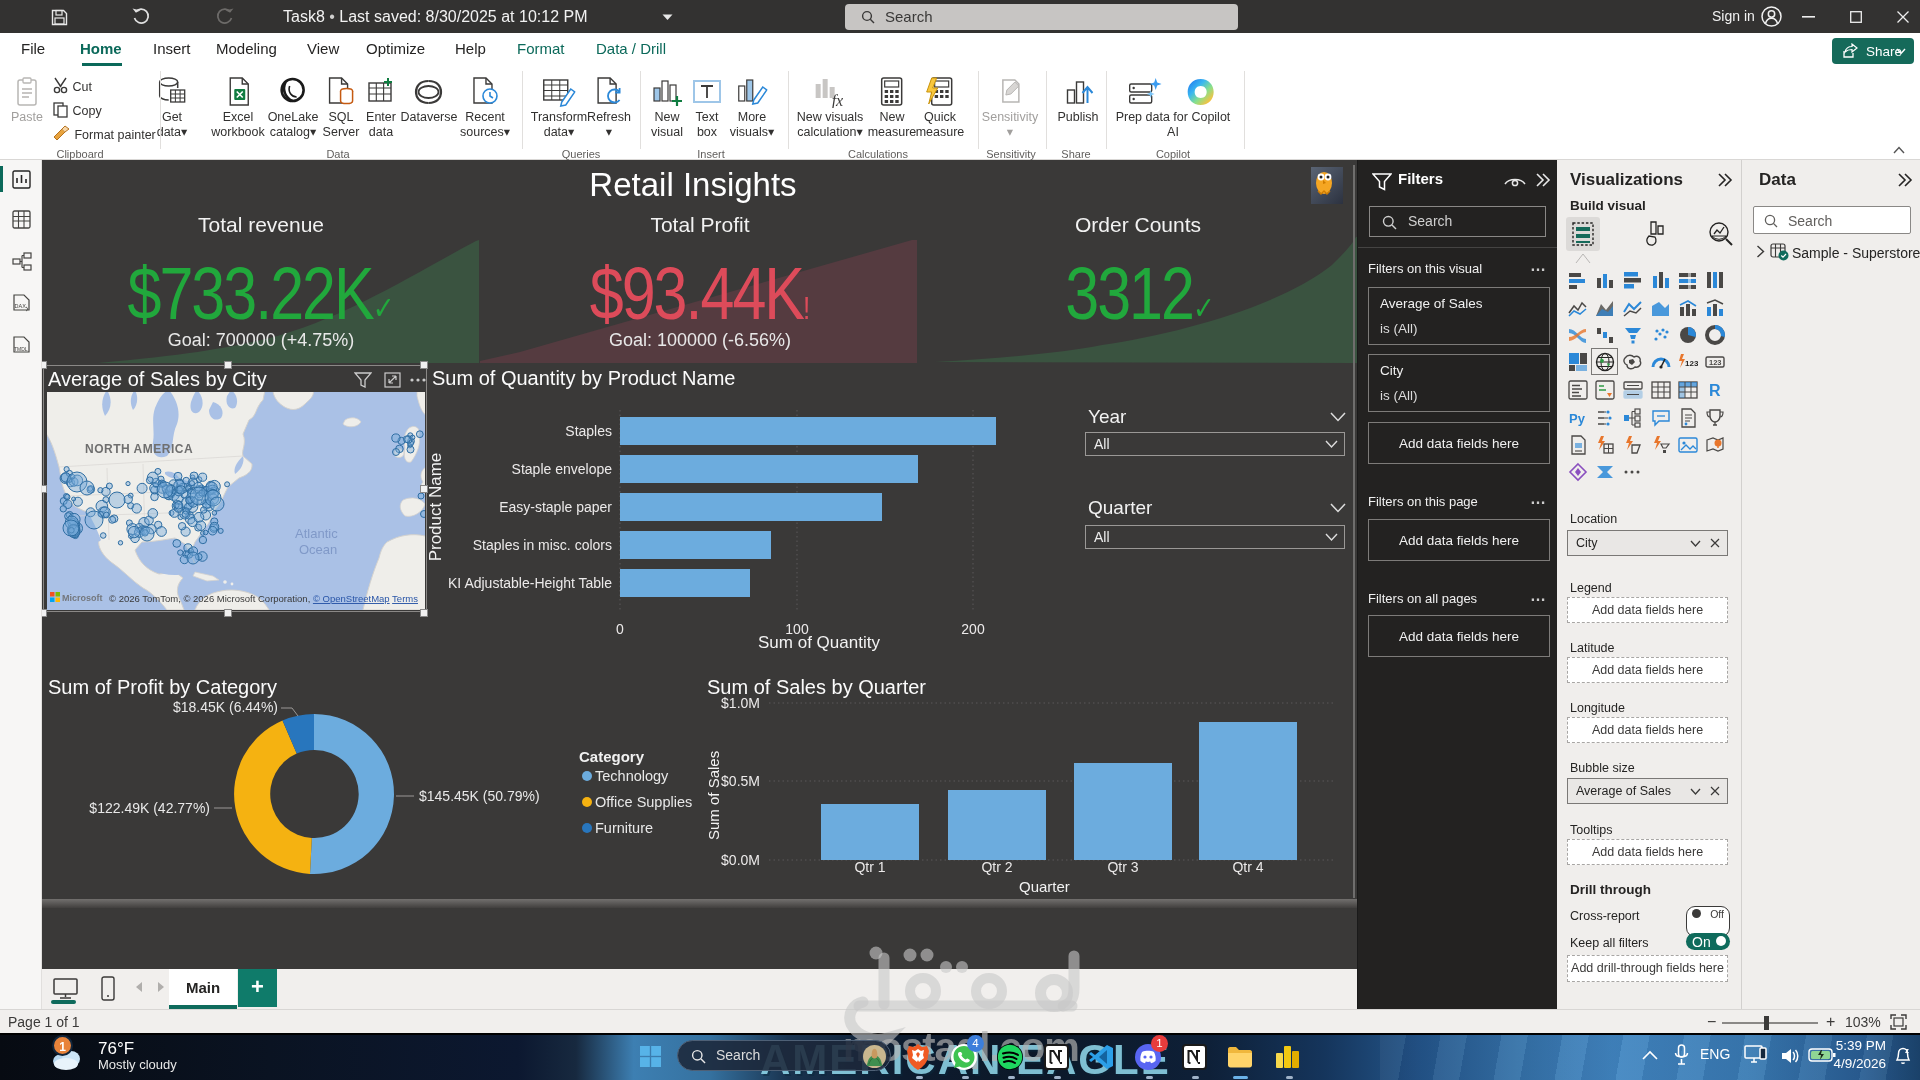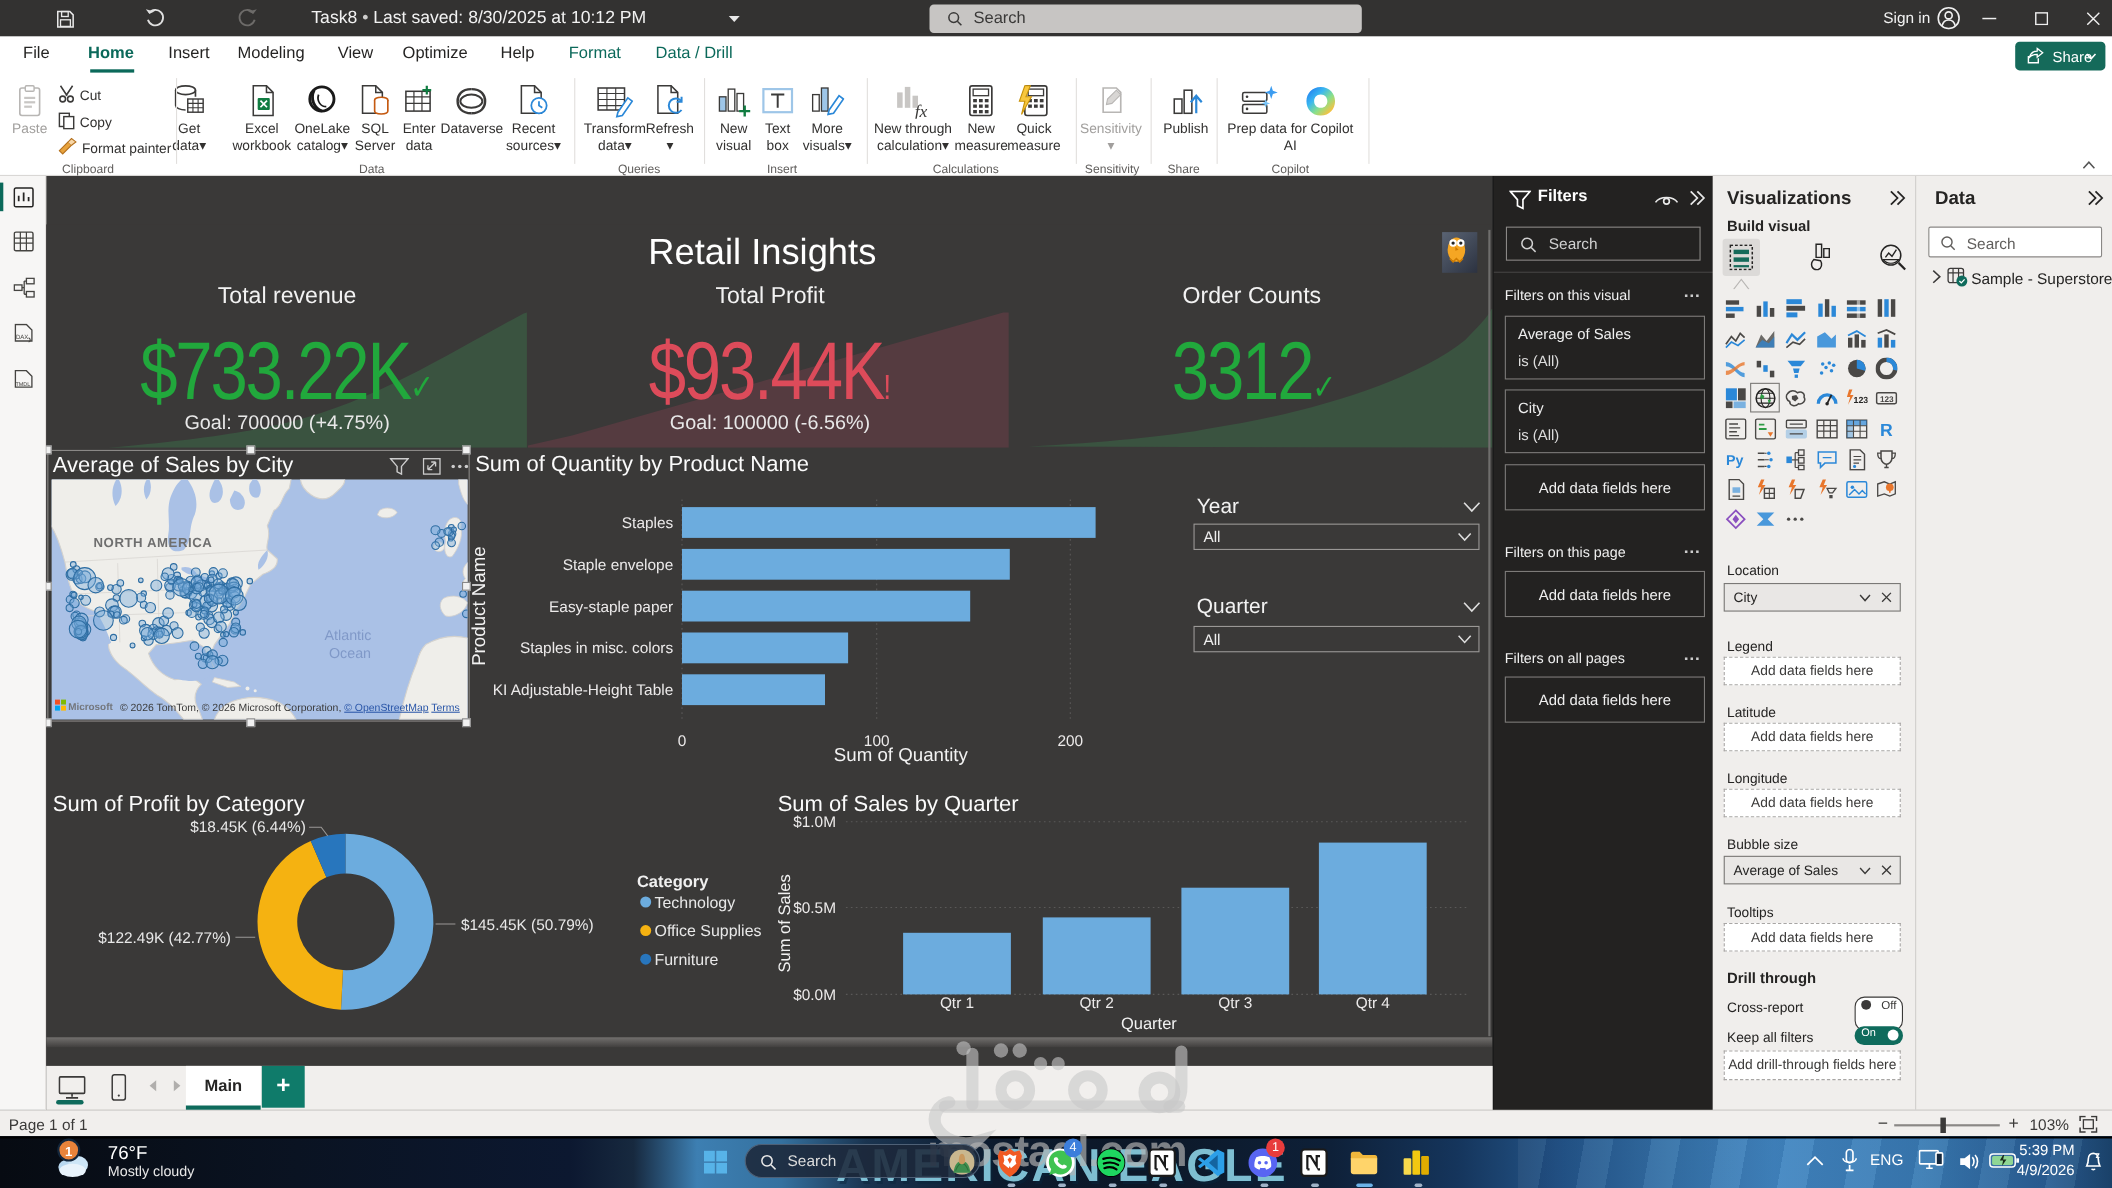--- a/index.html
+++ b/index.html
@@ -15,21 +15,21 @@
   .mi { position:absolute; top:7px; white-space:nowrap; }
   .ctx { color:#0b695a; }
   .rbtn { position:absolute; text-align:center; font-size:12.5px; color:#323130; }
   .rbtn .lbl { line-height:15px; white-space:nowrap; }
   .grp { position:absolute; top:115px; font-size:11px; color:#605e5c; text-align:center; }
   .rdiv { position:absolute; top:38px; width:1px; height:78px; background:#e1dfdd; }
   #sharebtn { position:absolute; left:1832px; top:5px; width:82px; height:26px; background:#156a5a; border-radius:4px; color:#fff; font-size:14px; text-align:center; line-height:26px; }
   
   #sidebar { position:absolute; left:0; top:160px; width:42px; height:849px; background:#f7f6f5; border-right:1px solid #e1dfdd; }
   
-  #canvas { position:absolute; left:42px; top:160px; width:1315px; height:849px; background:#3a3938; overflow:hidden;margin-top:44px; }
+  #canvas { position:absolute; left:42px; top:160px; width:1315px; height:849px; background:#3a3938; overflow:hidden; }
   .ctitle { position:absolute; color:#fbfbfb; font-size:20px; }
   .kpilabel { position:absolute; color:#f2f2f2; font-size:21px; text-align:center; width:300px; }
   .kpival { position:absolute; font-size:61px; letter-spacing:-2px; text-align:center; width:440px; transform:scaleY(1.22); transform-origin:center; }
   .kpigoal { position:absolute; color:#e8e8e8; font-size:18px; text-align:center; width:440px; }
   
   #fpane { position:absolute; left:1357px; top:160px; width:200px; height:849px; background:#232221; color:#eee; border-left:1px solid #1a1a1a; }
   #vpane { position:absolute; left:1557px; top:160px; width:184px; height:849px; background:#f0eeec; color:#252423; }
   #dpane { position:absolute; left:1741px; top:160px; width:179px; height:849px; background:#f0eeec; color:#252423; border-left:1px solid #d2d0ce; }
   .dashbox { position:absolute; border:1px dashed #a8a6a4; background:#fff; text-align:center; font-size:12.5px; color:#3b3a39; }
   .plabel { position:absolute; font-size:12.5px; color:#252423; }
@@ -236,21 +236,21 @@
         <div class="lbl">More</div>
         <div class="lbl">visuals▾</div>
       </div>
 <div class="rbtn" style="left:830px;transform:translateX(-50%);top:41px;">
 <div style="height:36px"><svg width="36" height="32" viewBox="0 0 36 32" style="margin-top:2px">
             <rect x="4" y="8" width="5" height="14" fill="#c8c6c4"></rect>
             <rect x="11" y="3" width="5" height="19" fill="#c8c6c4"></rect>
             <rect x="18" y="11" width="5" height="11" fill="#c8c6c4"></rect>
             <text x="20" y="30" font-size="16" font-style="italic" fill="#3b3a39" font-family="Liberation Serif">fx</text>
           </svg></div>
-        <div class="lbl">New through</div>
+        <div class="lbl">New visuals</div>
         <div class="lbl">calculation▾</div>
       </div>
 <div class="rbtn" style="left:892px;transform:translateX(-50%);top:41px;">
 <div style="height:36px"><svg width="26" height="32" viewBox="0 0 26 32" style="margin-top:2px">
             <rect x="3" y="2" width="20" height="27" rx="2" fill="#fff" stroke="#3b3a39" stroke-width="1.5"></rect>
             <rect x="6" y="5" width="14" height="6" fill="none" stroke="#3b3a39" stroke-width="1.2"></rect>
             <g fill="#3b3a39">
               <rect x="6" y="14" width="3.4" height="3"></rect>
               <rect x="11.3" y="14" width="3.4" height="3"></rect>
               <rect x="16.6" y="14" width="3.4" height="3"></rect>
@@ -1100,21 +1100,21 @@
   <div class="plabel" style="left:13px;top:663px">Tooltips</div>
   <div class="dashbox" style="left:10px;top:679px;width:161px;height:26px;line-height:24px">Add data fields here</div>
   <div class="abs" style="left:13px;top:722px;font-size:13.5px;font-weight:bold">Drill through</div>
   <div class="plabel" style="left:13px;top:749px">Cross-report</div>
   <div class="abs" style="left:129px;top:746px;width:44px;height:31px;border:1px solid #3b3a39;border-radius:9px;background:#fff">
       <span style="position:absolute;left:5px;top:2px;width:9px;height:9px;background:#3b3a39;border-radius:50%"></span>
       <span style="position:absolute;right:5px;top:1px;font-size:10.5px;color:#3b3a39">Off</span>
     </div>
   <div class="plabel" style="left:13px;top:776px">Keep all filters</div>
   <div class="abs" style="left:129px;top:773px;width:44px;height:17px;border-radius:9px;background:#0f6b5c">
-      <span style="position:absolute;left:6px;top:1px;font-size:10px;color:#fff">On</span>
+      <span style="position:absolute;left:6px;top:1px;font-size:14px;color:#fff">On</span>
       <span style="position:absolute;right:4px;top:2.5px;width:10px;height:10px;background:#fff;border-radius:50%"></span>
     </div>
   <div class="dashbox" style="left:10px;top:795px;width:161px;height:27px;line-height:25px">Add drill-through fields here</div>
 </div>
 
 <div id="dpane">
   <div class="abs" style="left:17px;top:10px;font-size:17px;font-weight:bold">Data</div>
   <svg class="abs" style="left:155px;top:13px" width="16" height="14" viewBox="0 0 16 14">
       <path d="M2 1 L8 7 L2 13 M8 1 L14 7 L8 13" fill="none" stroke="#252423" stroke-width="1.6"></path>
     </svg>

